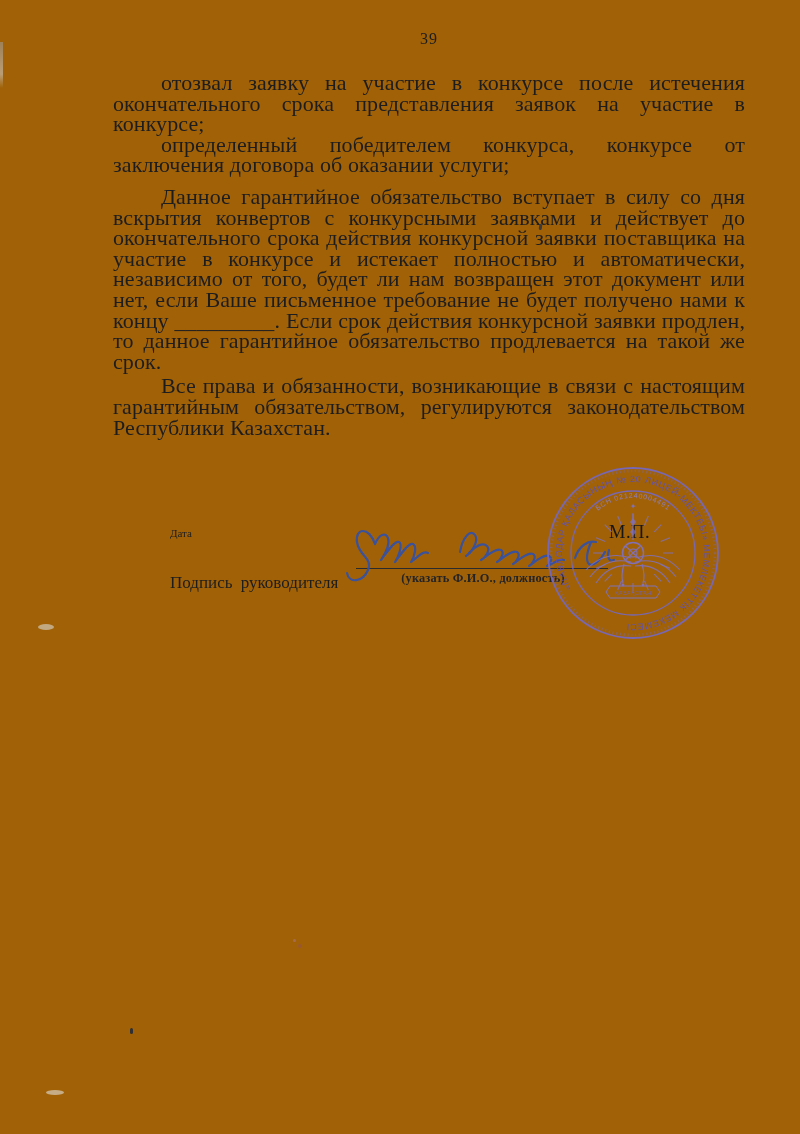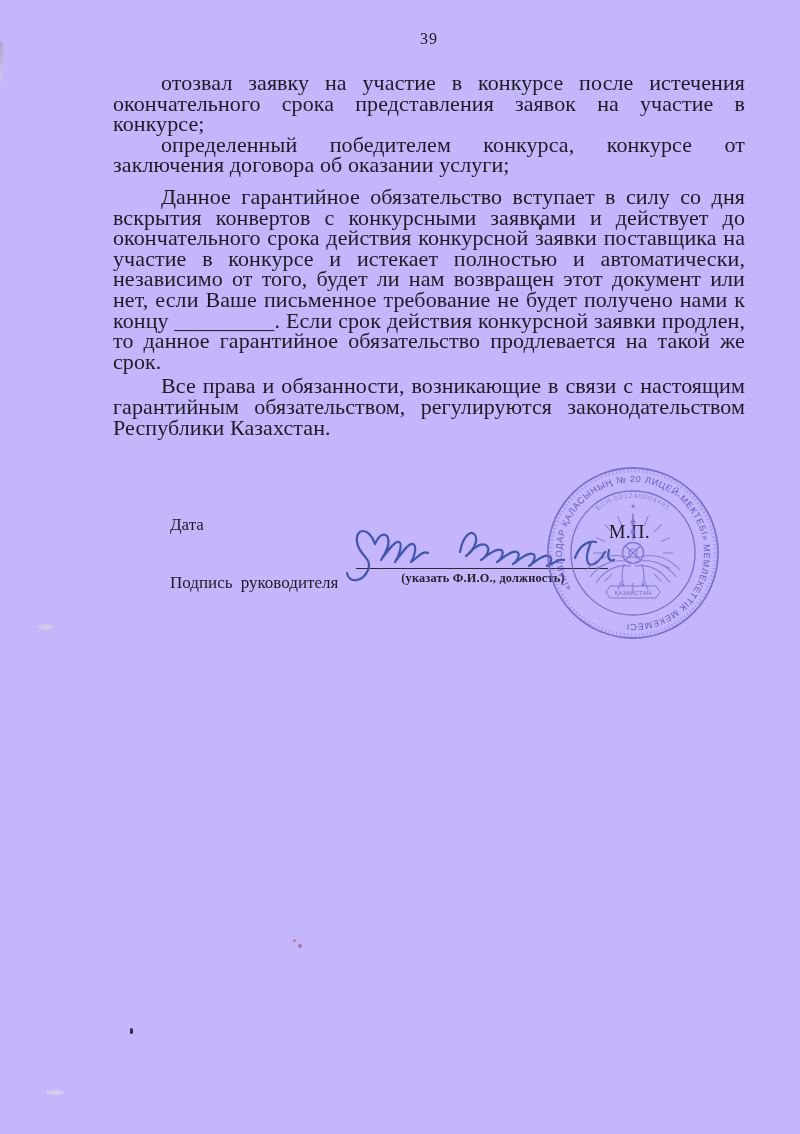--- a/index.html
+++ b/index.html
@@ -1,33 +1,33 @@
 <!DOCTYPE html>
 <html><head>
 <meta charset="utf-8">
 <style>
   html,body{margin:0;padding:0;background:#e8e8e8;}
   .page{
     position:relative; width:800px; height:1134px; margin:0 auto;
-    background:#c4b5fd; overflow:hidden;
+    background:#a16207; overflow:hidden;
     font-family:"Liberation Serif", serif; color:#1d1d20;
   }
   .content{
     position:absolute; left:113px; top:30px; width:632px;
   }
   .page-number{ text-align:center; font-size:16px; letter-spacing:1px; margin-bottom:25px; }
   .content p{
     margin:0; font-size:22px; line-height:20.6px;
     text-align:justify; text-indent:48px;
     letter-spacing:0.1px;
   }
   .content p.gap-md{ margin-top:11px; }
   .content p.gap-sm{ margin-top:4px; }
 
-  .date-label{ position:absolute; left:170px; top:515px; font-size:17px; }
+  .date-label{ position:absolute; left:170px; top:527px; font-size:11px; }
   .sig-label{ position:absolute; left:170px; top:546px; font-size:17px; word-spacing:4px;margin-top:27px; }
   .sig-line{ position:absolute; left:356px; top:530px; width:252px; height:38px;
              border-bottom:1.6px solid #2b2b2e; }
   .sig-hint{ position:absolute; left:360px; top:571px; width:246px;
              text-align:center; font-size:12.3px; letter-spacing:0.2px; color:#232326;font-weight:bold; }
   .mp-mark{ position:absolute; left:609px; top:522px; font-size:18.5px; letter-spacing:0.5px; color:#17171a; }
 
   .signature-ink{ position:absolute; left:343px; top:512px; width:284px; height:80px; }
   .stamp{ position:absolute; left:538px; top:458px; width:190px; height:190px; opacity:0.9; }
   .stamp text{ font-family:"Liberation Sans", sans-serif; }

